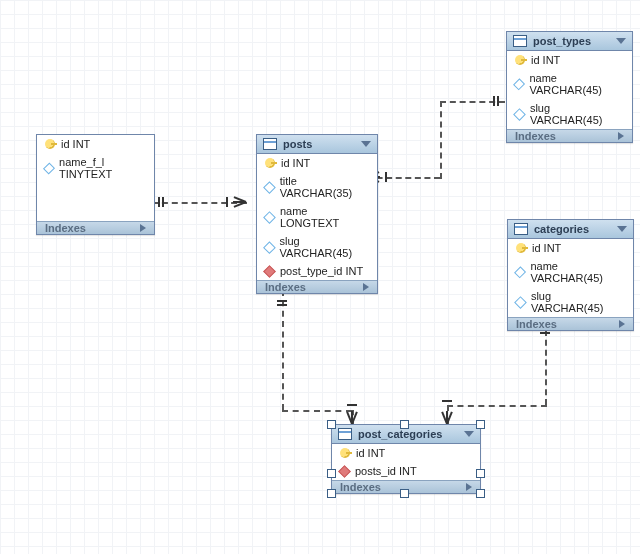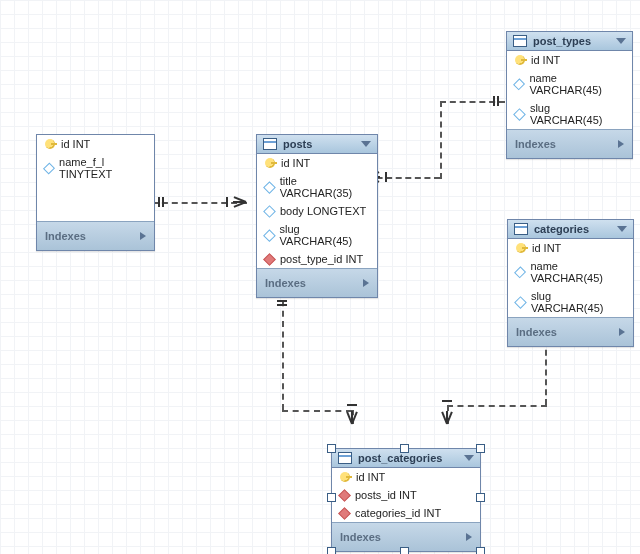--- a/index.html
+++ b/index.html
@@ -15,21 +15,21 @@
     font-weight:bold;color:#2c3e54;position:relative}
   .hdr .tri{margin-left:auto;width:0;height:0;border-left:5px solid transparent;border-right:5px solid transparent;border-top:6px solid #5a7393}
   .hdr .tbl-ic{width:12px;height:10px;background:#fff;border:1px solid #3a5e85;position:relative}
   .hdr .tbl-ic::before{content:"";position:absolute;left:0;right:0;top:2px;height:2px;background:#6ea1d6}
   .col{display:flex;align-items:center;gap:6px;padding:3px 8px}
   .ic{width:10px;height:10px;display:inline-block;position:relative}
   .ic-key{background:radial-gradient(circle at 35% 35%,#ffe17a 0 55%,#e0b93b 56% 100%);border-radius:50%}
   .ic-key::after{content:"";position:absolute;left:6px;top:4px;width:6px;height:2px;background:#e0b93b}
   .ic-dia{transform:rotate(45deg);width:7px;height:7px;border:1px solid #6fb4e6;background:#fff;margin-top:1px}
   .ic-dia.filled{background:#e07a7a;border-color:#c85a5a}
-  .idx{padding:8px 8px;background:linear-gradient(#c6d8e8,#aac3d8);border-top:1px solid #8aa3bf;
+  .idx{padding:0 8px;background:linear-gradient(#c6d8e8,#aac3d8);border-top:1px solid #8aa3bf;
     color:#5a6d82;font-weight:bold;display:flex;align-items:center}
   .idx .arw{margin-left:auto;width:0;height:0;border-top:4px solid transparent;border-bottom:4px solid transparent;border-left:6px solid #5a7393}
   
   .sel-handle{position:absolute;width:7px;height:7px;background:#fff;border:1px solid #3a5e85}
   
   .line{position:absolute;background:transparent;border-color:#555}
   .h{border-top:2px dashed #555;height:0}
   .v{border-left:2px dashed #555;width:0}
   .tick-h{position:absolute;width:0;height:10px;border-left:2px solid #333}
   .tick-v{position:absolute;height:0;width:10px;border-top:2px solid #333}
@@ -114,21 +114,21 @@
     <div class="col">
         <span class="ic ic-key"></span>
         <span>id INT</span>
       </div>
     <div class="col">
         <span class="ic ic-dia"></span>
         <span>title VARCHAR(35)</span>
       </div>
     <div class="col">
         <span class="ic ic-dia"></span>
-        <span>body LONGTEXT</span>
+        <span>name LONGTEXT</span>
       </div>
     <div class="col">
         <span class="ic ic-dia"></span>
         <span>slug VARCHAR(45)</span>
       </div>
     <div class="col">
         <span class="ic ic-dia filled"></span>
         <span>post_type_id INT</span>
       </div>
     <div class="idx">
@@ -178,37 +178,33 @@
     <div class="col">
         <span class="ic ic-dia"></span>
         <span>slug VARCHAR(45)</span>
       </div>
     <div class="idx">
         <span>Indexes</span>
         <span class="arw"></span>
       </div>
   </div>
 
-  <div class="entity" style="left:331px;top:448px;width:148px">
+  <div class="entity" style="left:331px;top:424px;width:148px">
     <div class="hdr">
       <span class="tbl-ic"></span>
       <span>post_categories</span>
       <span class="tri"></span>
     </div>
     <div class="col">
         <span class="ic ic-key"></span>
         <span>id INT</span>
       </div>
     <div class="col">
         <span class="ic ic-dia filled"></span>
         <span>posts_id INT</span>
-      </div>
-    <div class="col">
-        <span class="ic ic-dia filled"></span>
-        <span>categories_id INT</span>
       </div>
     <div class="idx">
         <span>Indexes</span>
         <span class="arw"></span>
       </div>
 
     <div class="sel-handle" style="left:-5px;top:-5px"></div>
     <div class="sel-handle" style="left:68px;top:-5px"></div>
     <div class="sel-handle" style="right:-5px;top:-5px"></div>
     <div class="sel-handle" style="left:-5px;top:44px"></div>

